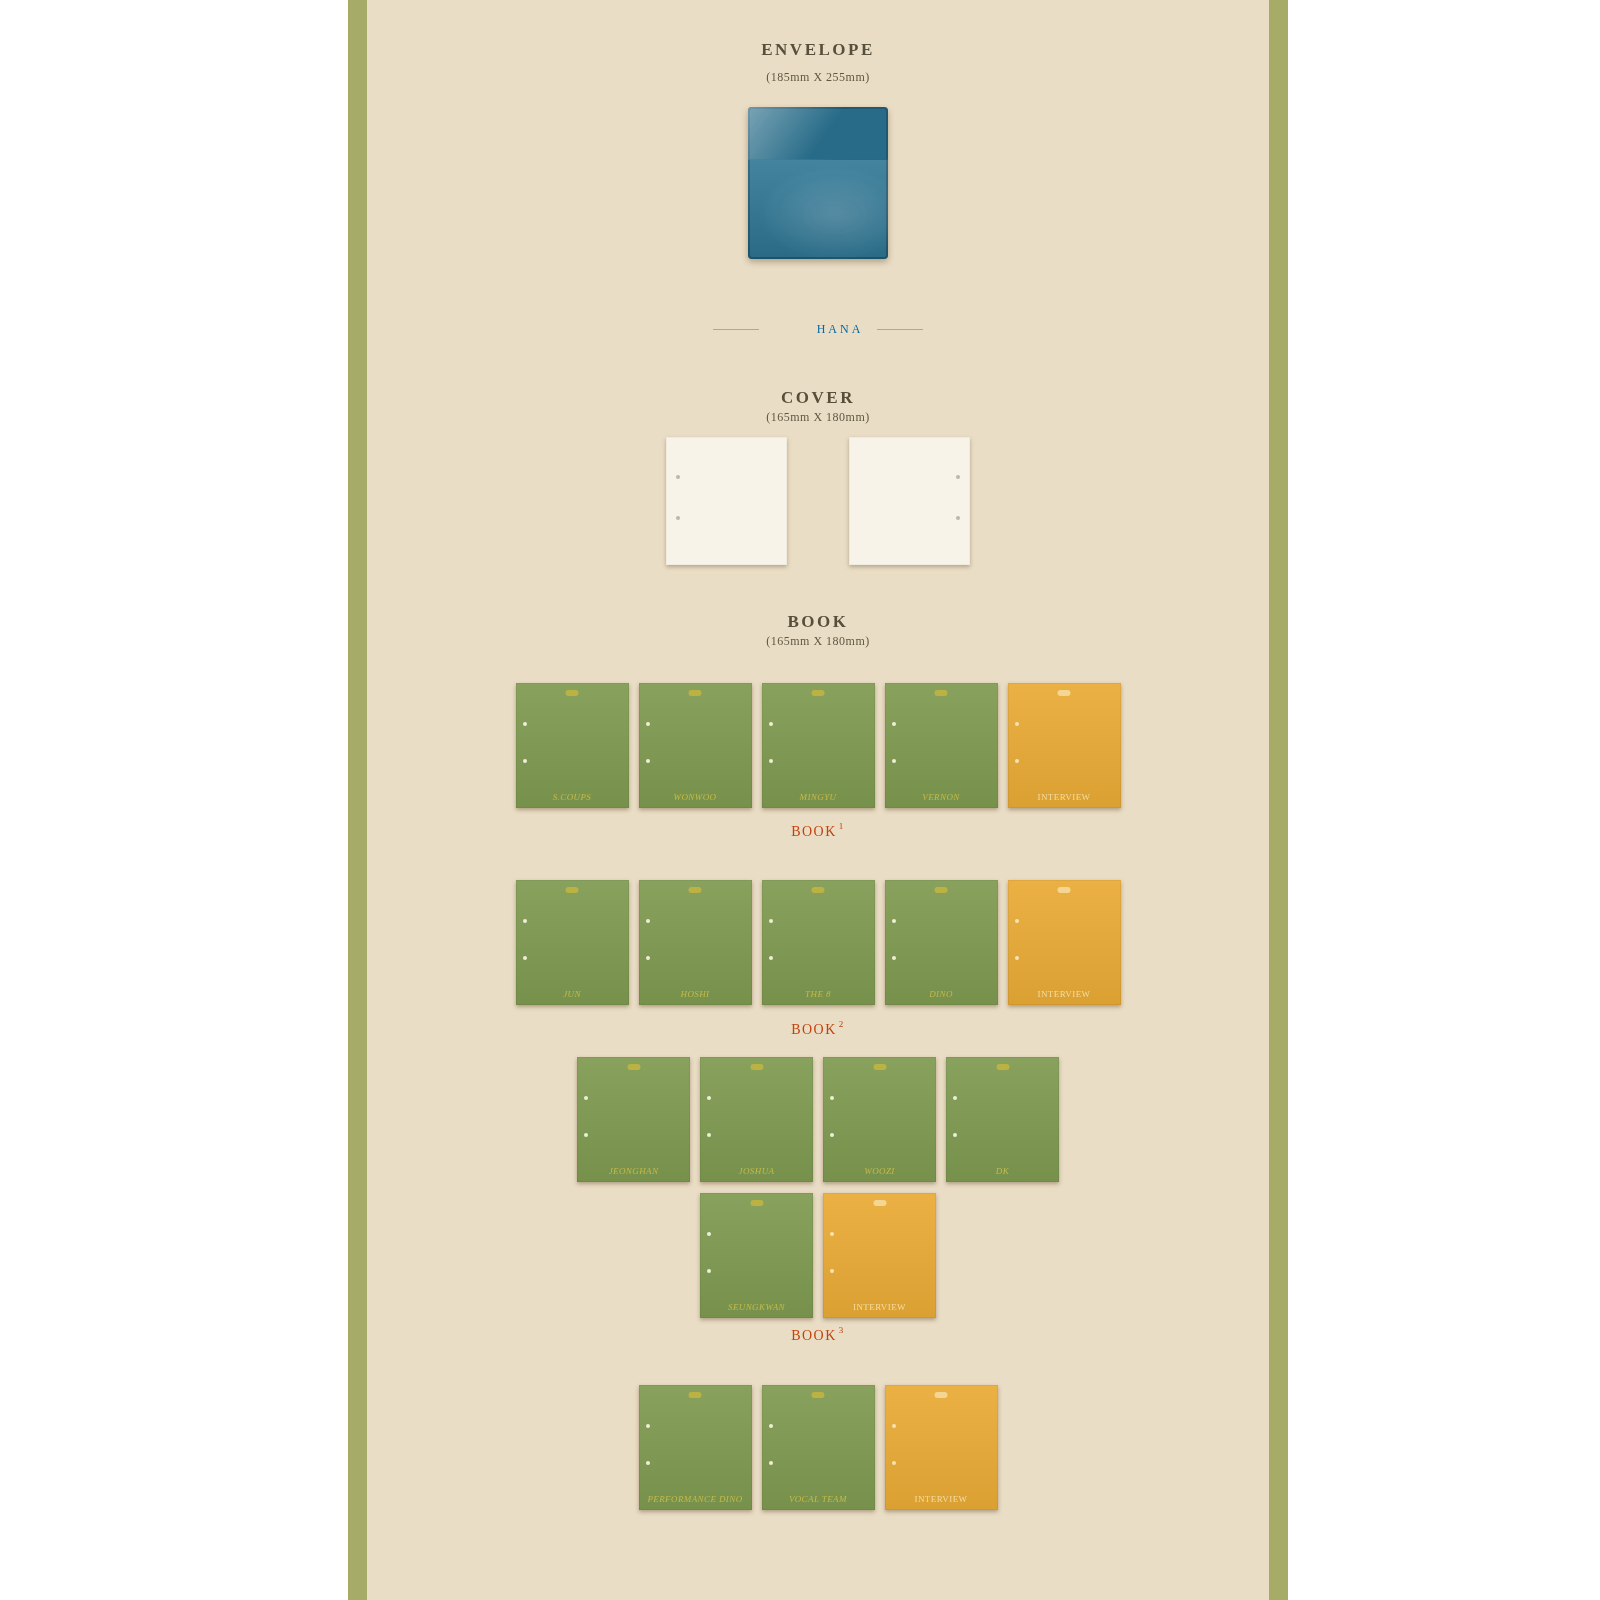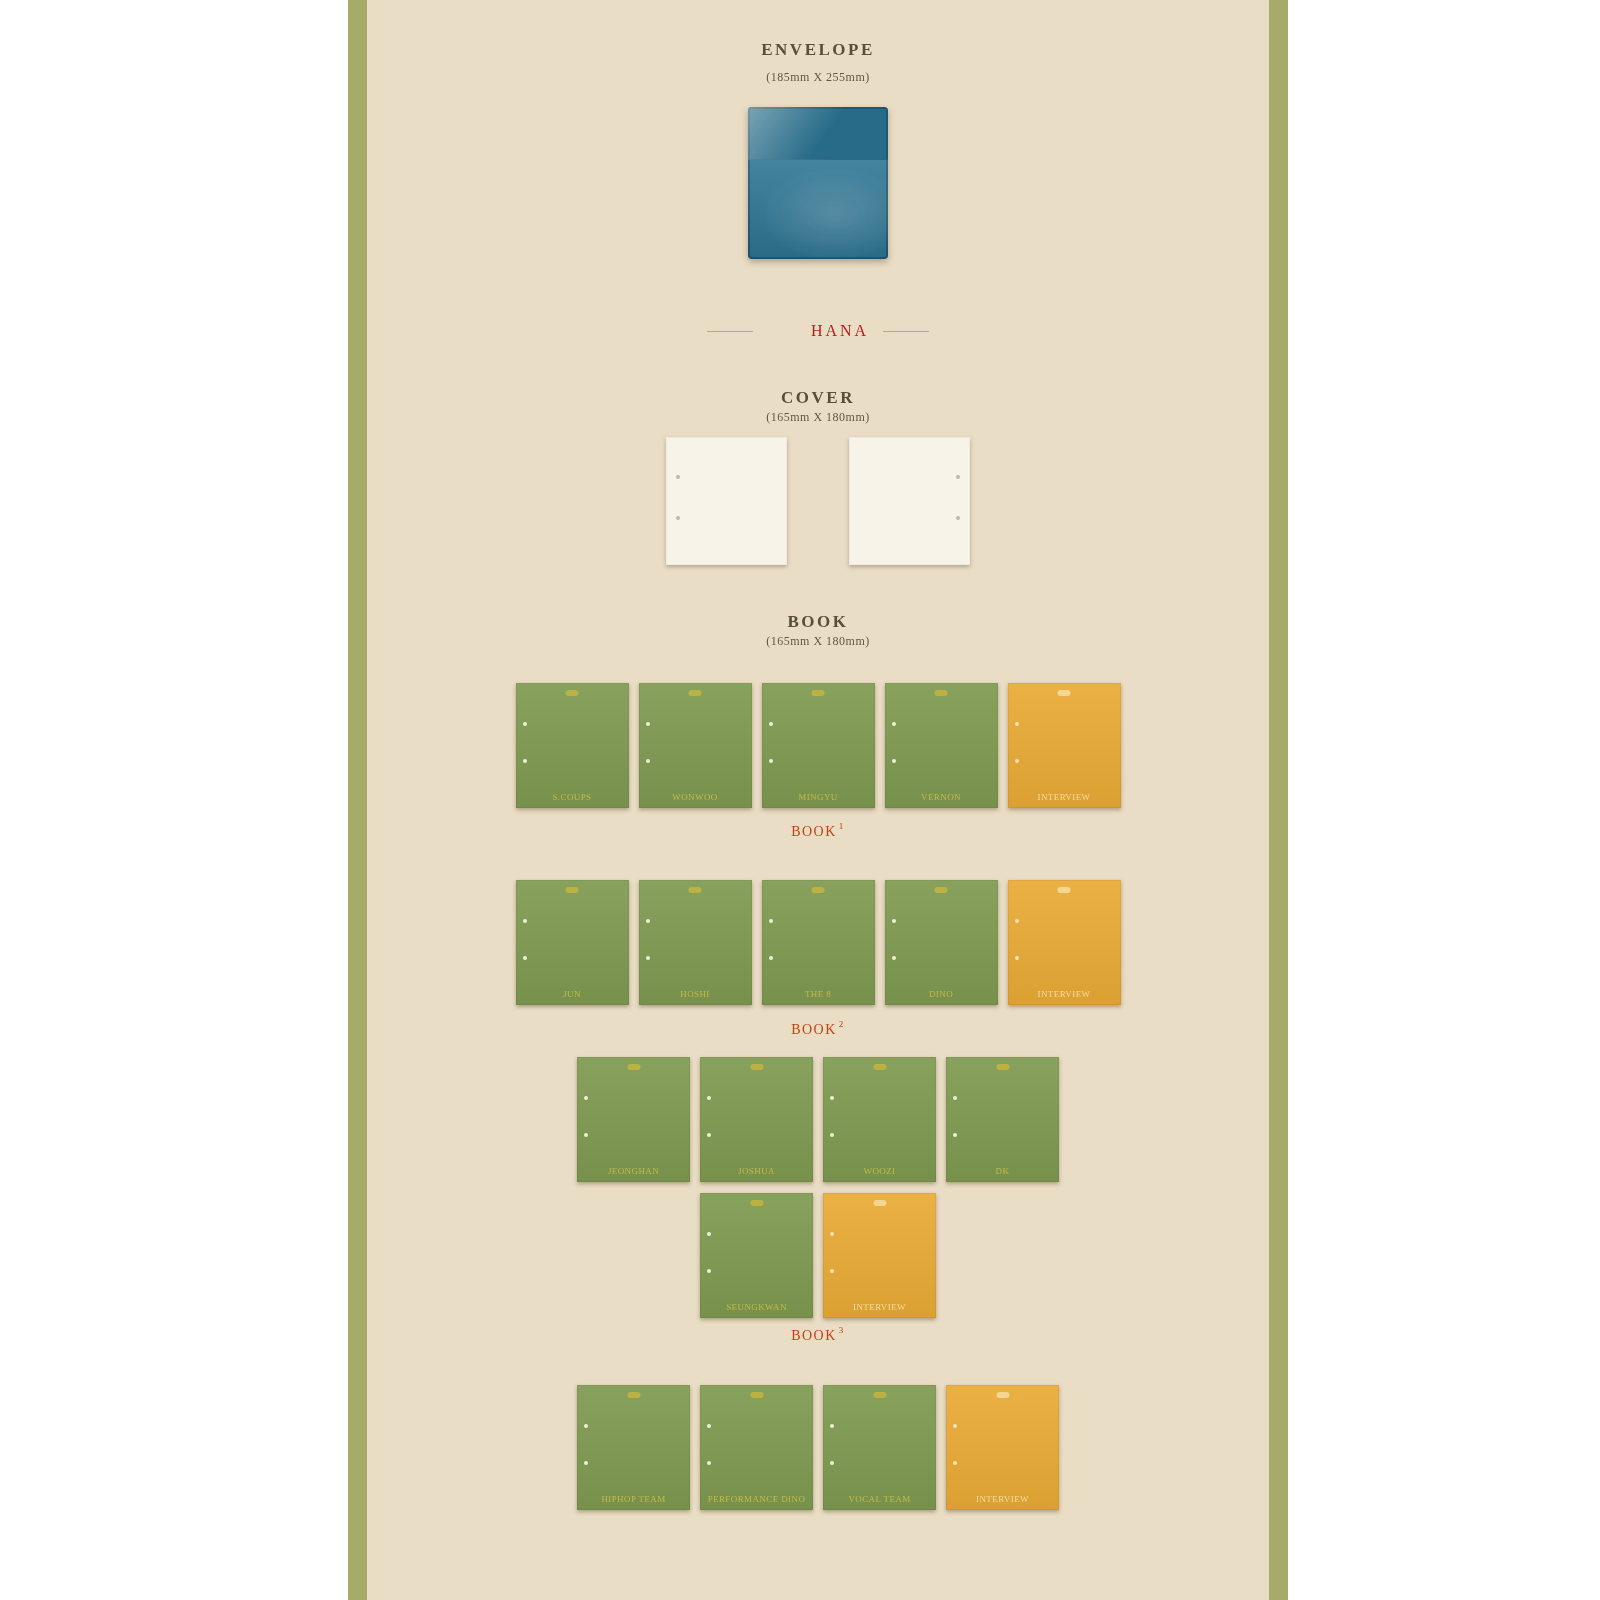--- a/index.html
+++ b/index.html
@@ -22,36 +22,36 @@
   .env-top{position:absolute;left:0;top:0;right:0;height:34%;border-radius:4px 4px 0 0;
            background:linear-gradient(125deg, rgba(255,255,255,.38), rgba(255,255,255,0) 55%), rgba(22,80,104,.28);
            border-bottom:1px solid rgba(16,56,76,.45);}
   .env-body{position:absolute;left:0;right:0;bottom:0;height:66%;border-radius:0 0 4px 4px;
             background:radial-gradient(ellipse at 62% 55%, rgba(255,255,255,.16), rgba(255,255,255,0) 62%),
                        linear-gradient(180deg, rgba(255,255,255,.10), rgba(0,0,0,.10));}
 
   
   .divider{display:flex;justify-content:center;align-items:center;gap:14px;}
   .divider .line{display:inline-block;width:46px;height:1px;background:#b1ad7a;}
-  .divider-label{font-size:16px;letter-spacing:3px;color:#b91c1c;margin-left:44px;}
+  .divider-label{font-size:12px;letter-spacing:3px;color:#0369a1;margin-left:44px;}
 
   
   .cover{position:relative;width:121px;height:128px;background:#f7f3e8;
          box-shadow:0 2px 4px rgba(80,65,35,.35), inset 0 0 0 1px rgba(0,0,0,.03);}
   .hole{position:absolute;width:4px;height:4px;border-radius:50%;}
   .cover .hole{background:#bdb8a8;}
   .cover .h1{top:30%;} .cover .h2{top:62%;}
   .cover-left .hole{left:10px;}
   .cover-right .hole{right:10px;}
 
   
   .book{position:relative;width:113px;height:125px;
         box-shadow:0 2px 4px rgba(88,70,36,.42), inset 0 0 0 1px rgba(0,0,0,.05);
         background-image:linear-gradient(180deg, rgba(255,255,255,.08), rgba(0,0,0,.06));}
-  .book.member{background-color:#7e9a50;}
+  .book.member{background-color:#7e9a50;font-style:italic;}
   .book.interview{background-color:#e9aa35;}
   .book .hole{left:7px;background:#edefd6;}
   .book.interview .hole{background:#f6e3b4;}
   .book .h1{top:31%;} .book .h2{top:61%;}
   .topmark{position:absolute;top:7px;left:50%;transform:translateX(-50%);
            width:13px;height:6px;border-radius:3px;background:#c9b63e;opacity:.8;}
   .book.interview .topmark{background:#f4ddA0;opacity:.85;}
   .book-label{position:absolute;left:2px;right:2px;bottom:6px;text-align:center;
               font-size:9px;letter-spacing:.4px;color:#c4ba48;white-space:nowrap;overflow:hidden;}
   .book.interview .book-label{color:#f3dda1;}
@@ -214,26 +214,20 @@
     </div>
     <div class="centered row-caption" style="top:1326px">
       <span>BOOK</span><sup>3</sup>
     </div>
 
     <div class="flexrow gap10" style="top:1385px">
       <div class="book member">
         <span class="topmark"></span>
         <span class="hole h1"></span>
         <span class="hole h2"></span>
-        <span class="book-label">HIPHOP TEAM</span>
-      </div>
-      <div class="book member">
-        <span class="topmark"></span>
-        <span class="hole h1"></span>
-        <span class="hole h2"></span>
         <span class="book-label">PERFORMANCE DINO</span>
       </div>
       <div class="book member">
         <span class="topmark"></span>
         <span class="hole h1"></span>
         <span class="hole h2"></span>
         <span class="book-label">VOCAL TEAM</span>
       </div>
       <div class="book interview">
         <span class="topmark"></span>

